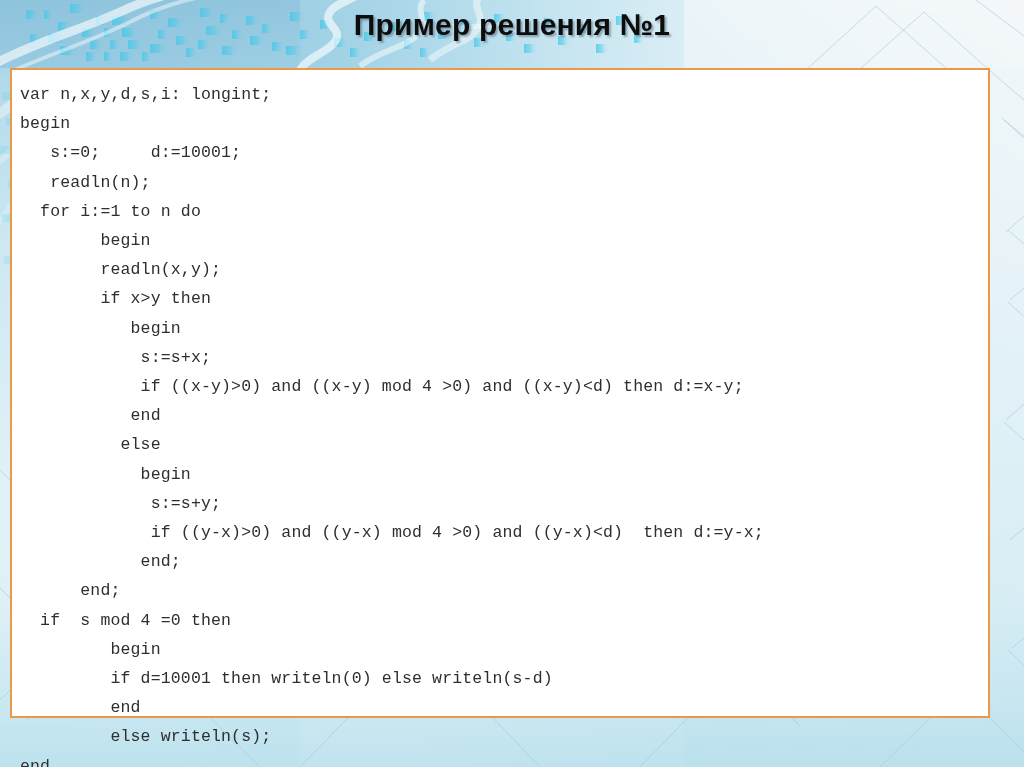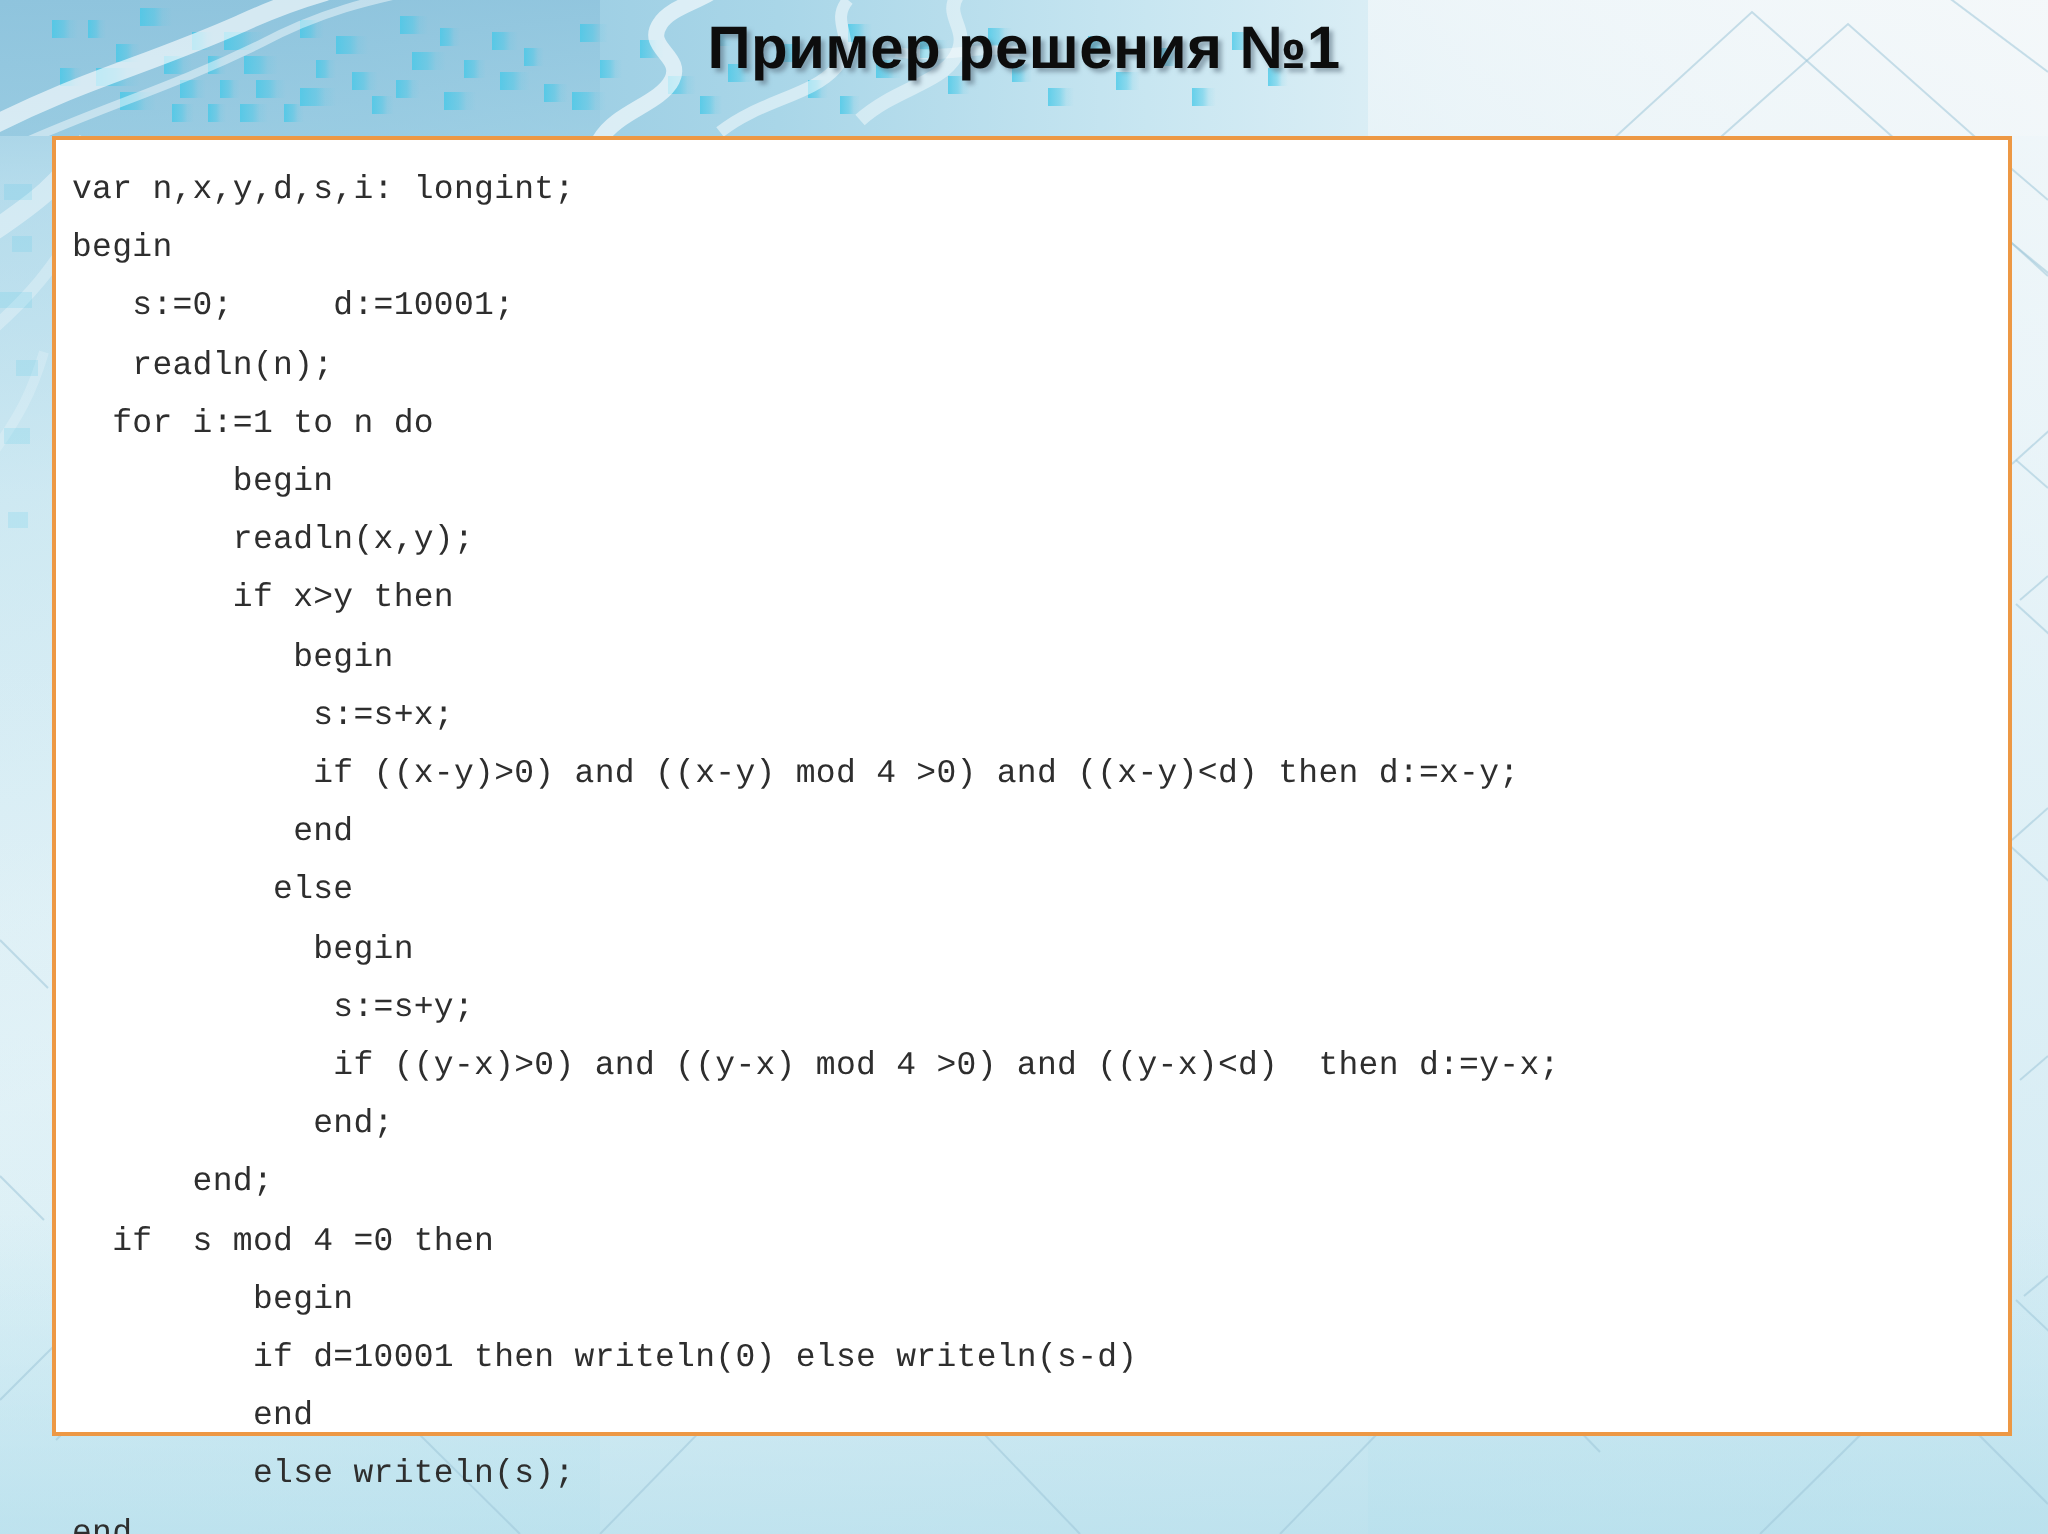--- a/index.html
+++ b/index.html
@@ -97,21 +97,21 @@
     font-weight: bold;
     color: #0d0d0d;
     letter-spacing: 0.2px;
     text-shadow: 2px 2px 2px rgba(90,110,125,0.55);
     z-index: 5;
   }
 
   
   #code-panel {
     position: absolute;
-    left: 26px;
+    left: 10px;
     top: 68px;
     width: 980px;
     height: 650px;
     background: #ffffff;
     border: 2px solid #ed9844;
     box-sizing: border-box;
     z-index: 6;
   }
 
   #code-block {

